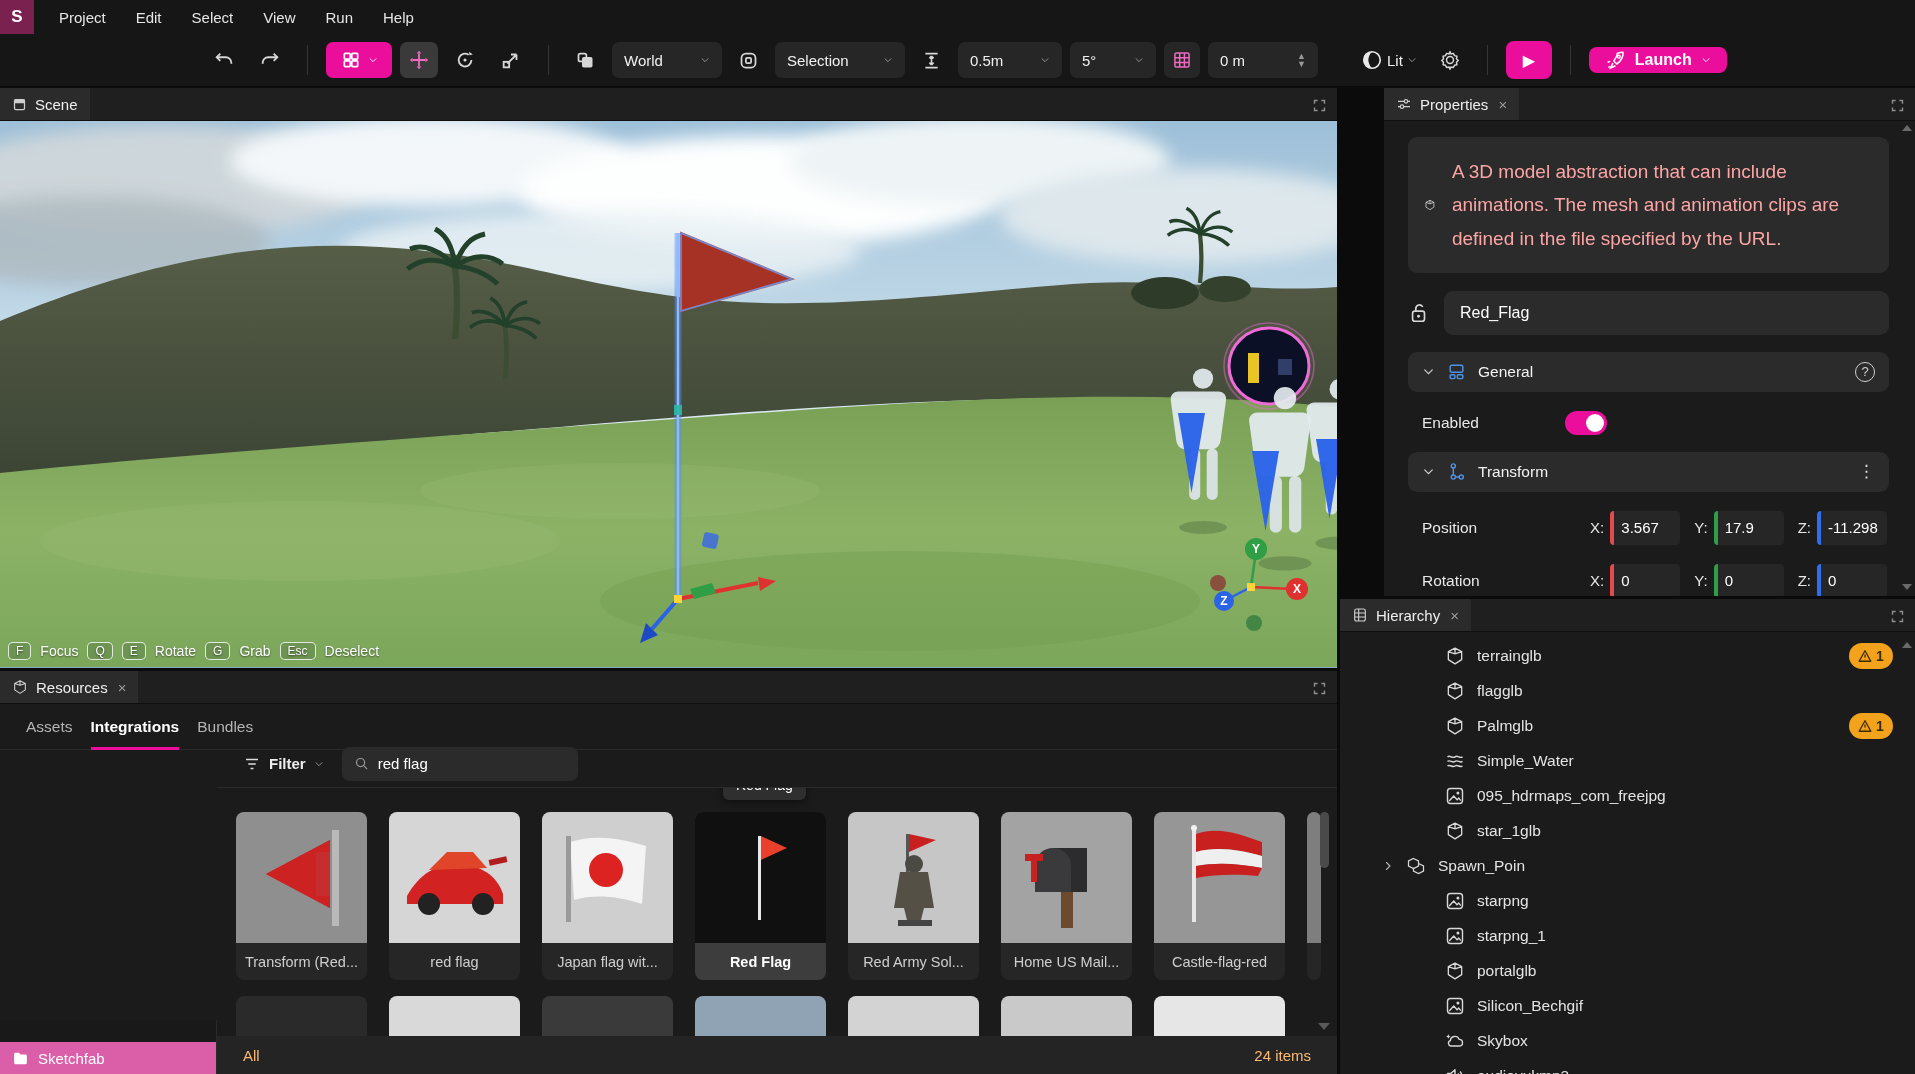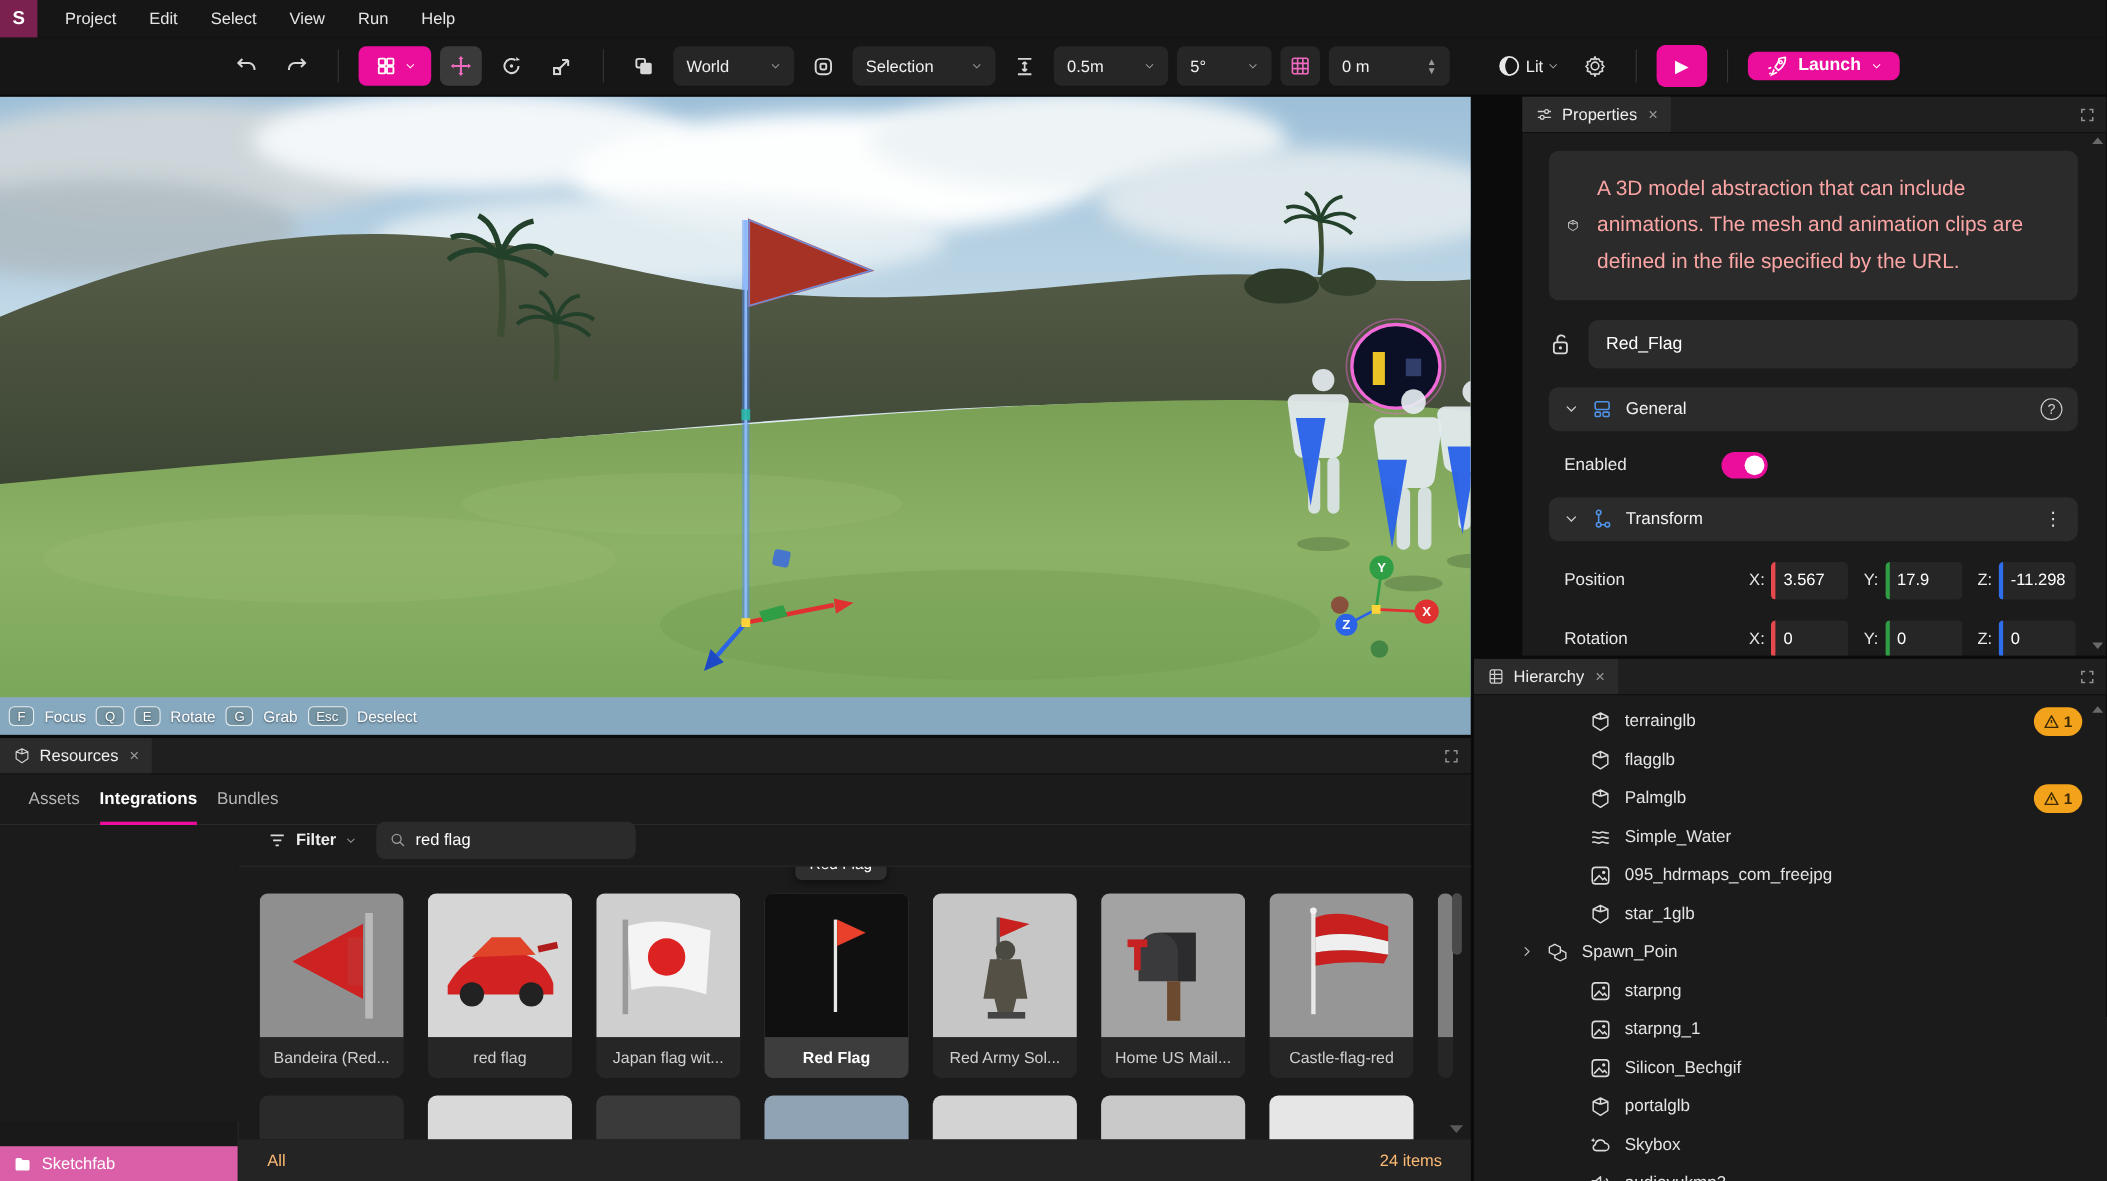--- a/index.html
+++ b/index.html
@@ -409,20 +409,31 @@
         </svg>
     </div>
   </div>
 </div>
 
 <div class="workspace">
 
   <div class="leftcol">
 
     <div class="panel scenepanel">
+      <div class="tabstrip">
+        <div class="tab">
+          <svg class="ic" width="15" height="15" color="#cfcfcf">
+              <use href="#i-square"></use>
+            </svg>
+          <span>Scene</span>
+        </div>
+        <div class="corners"><svg class="ic" width="15" height="15">
+              <use href="#i-corners"></use>
+            </svg></div>
+      </div>
       <div class="viewport">
         <svg width="1337" height="546" viewBox="0 0 1337 546">
           <defs>
             <linearGradient id="sky" x1="0" y1="0" x2="0" y2="1">
               <stop offset="0" stop-color="#9dbfd8"></stop>
                 <stop offset="0.55" stop-color="#bcd5e5"></stop>
                 <stop offset="1" stop-color="#e3eef3"></stop>
             </linearGradient>
             <linearGradient id="hill" x1="0" y1="0" x2="0" y2="1">
               <stop offset="0" stop-color="#565e48"></stop>
@@ -597,21 +608,21 @@
             <div class="tooltip">Red Flag</div>
             <div class="cardrow">
               <div class="card">
                 <svg class="art" viewBox="0 0 131 131">
                     <rect width="131" height="131" fill="#8f8f8f"></rect>
                     <rect width="131" height="131" fill="url(#sky)" opacity="0"></rect>
                     <rect x="96" y="18" width="7" height="96" fill="#b9b9b9"></rect>
                     <path d="M94 28 L30 62 L94 96 L94 84 L80 84 L80 40 L94 40 Z" fill="#cf1f1f"></path>
                     <path d="M94 28 L30 62 L94 96Z" fill="#c22" opacity="0.9"></path>
                   </svg>
-                <div class="lbl">Bandeira (Red...</div>
+                <div class="lbl">Transform (Red...</div>
               </div>
               <div class="card">
                 <svg class="art" viewBox="0 0 131 131">
                     <rect width="131" height="131" fill="#d6d6d6"></rect>
                     <path d="M18 84 C30 62 48 52 66 52 C92 52 108 64 114 82 L114 92 L18 92 Z" fill="#d32222"></path>
                     <path d="M40 58 L58 40 L84 40 L98 56 Z" fill="#e0452a"></path>
                     <circle cx="40" cy="92" r="11" fill="#222"></circle>
                     <circle cx="94" cy="92" r="11" fill="#222"></circle>
                     <rect x="100" y="46" width="18" height="6" fill="#b01d1d" transform="rotate(-12 109 49)"></rect>
                   </svg>
@@ -903,29 +914,29 @@
           <span>starpng</span>
         </div>
         <div class="hrow">
           <svg class="ic hicon" width="20" height="20">
               <use href="#i-img"></use>
             </svg>
           <span>starpng_1</span>
         </div>
         <div class="hrow">
           <svg class="ic hicon" width="20" height="20">
+              <use href="#i-cube"></use>
+            </svg>
+          <span>portalglb</span>
+        </div>
+        <div class="hrow">
+          <svg class="ic hicon" width="20" height="20">
               <use href="#i-img"></use>
             </svg>
           <span>Silicon_Bechgif</span>
-        </div>
-        <div class="hrow">
-          <svg class="ic hicon" width="20" height="20">
-              <use href="#i-cube"></use>
-            </svg>
-          <span>portalglb</span>
         </div>
         <div class="hrow">
           <svg class="ic hicon" width="20" height="20">
               <use href="#i-cloud"></use>
             </svg>
           <span>Skybox</span>
         </div>
         <div class="hrow">
           <svg class="ic hicon" width="20" height="20">
               <use href="#i-speaker"></use>

